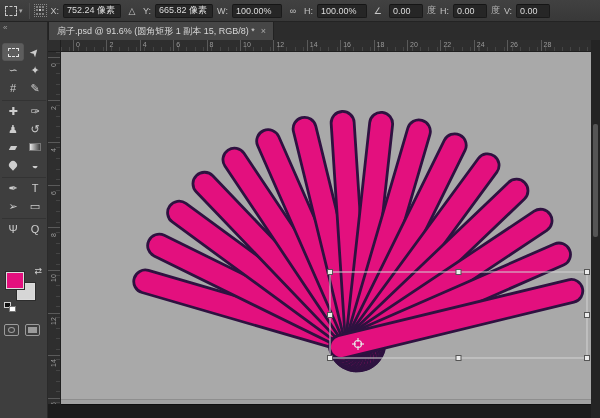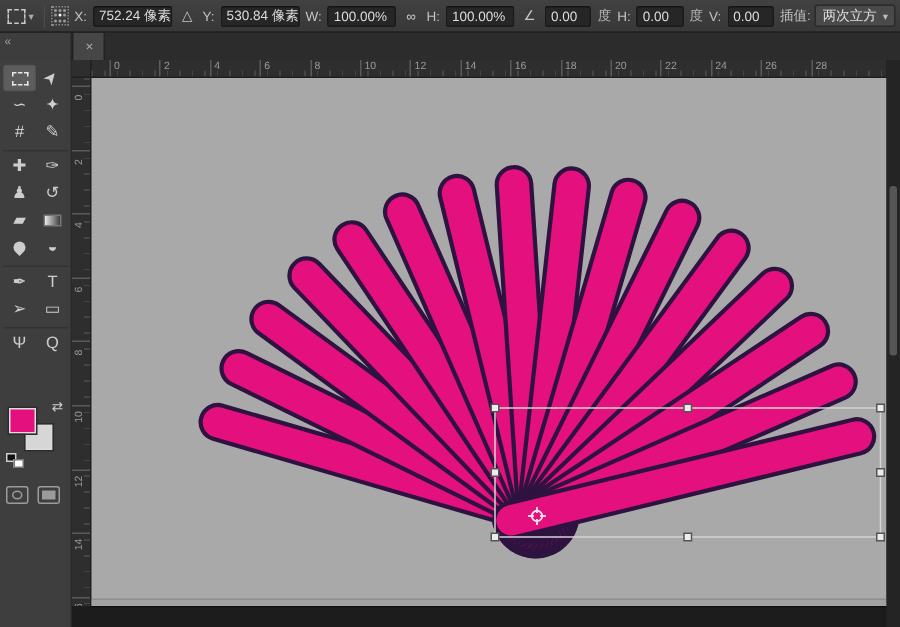--- a/index.html
+++ b/index.html
@@ -120,21 +120,21 @@
         <i></i>
         <i></i>
     </div>
     <span class="ob-label">X:</span>
     <div class="field fw58">
         <span>752.24 像素</span>
       </div>
     <div class="ob-iconbtn">△</div>
     <span class="ob-label">Y:</span>
     <div class="field fw58">
-        <span>530.84 像素</span>
+        <span>665.82 像素</span>
       </div>
     <span class="ob-label">W:</span>
     <div class="field fw52">
         <span>100.00%</span>
       </div>
     <div class="ob-iconbtn">∞</div>
     <span class="ob-label">H:</span>
     <div class="field fw52">
         <span>100.00%</span>
       </div>
@@ -145,34 +145,28 @@
     <span class="ob-unit">度</span>
     <span class="ob-label">H:</span>
     <div class="field fw36">
         <span>0.00</span>
       </div>
     <span class="ob-unit">度</span>
     <span class="ob-label">V:</span>
     <div class="field fw36">
         <span>0.00</span>
       </div>
-    <div id="interp-dd">
-      <span class="ob-label">插值:</span>
-      <div class="dd">
-        <span>两次立方</span>
-        <span class="car">▾</span>
-      </div>
-    </div>
   </div>
 
   <div id="tab-row">
     <div id="tools-cap">
       <span>«</span>
     </div>
     <div id="doc-tab">
+      <span class="t">扇子.psd @ 91.6% (圆角矩形 1 副本 15, RGB/8) *</span>
       <span class="x">×</span>
     </div>
   </div>
 
   <div id="main">
 
     <div id="toolbar">
       <div id="tool-grid">
           <div class="trow">
             <div class="tool sel">

